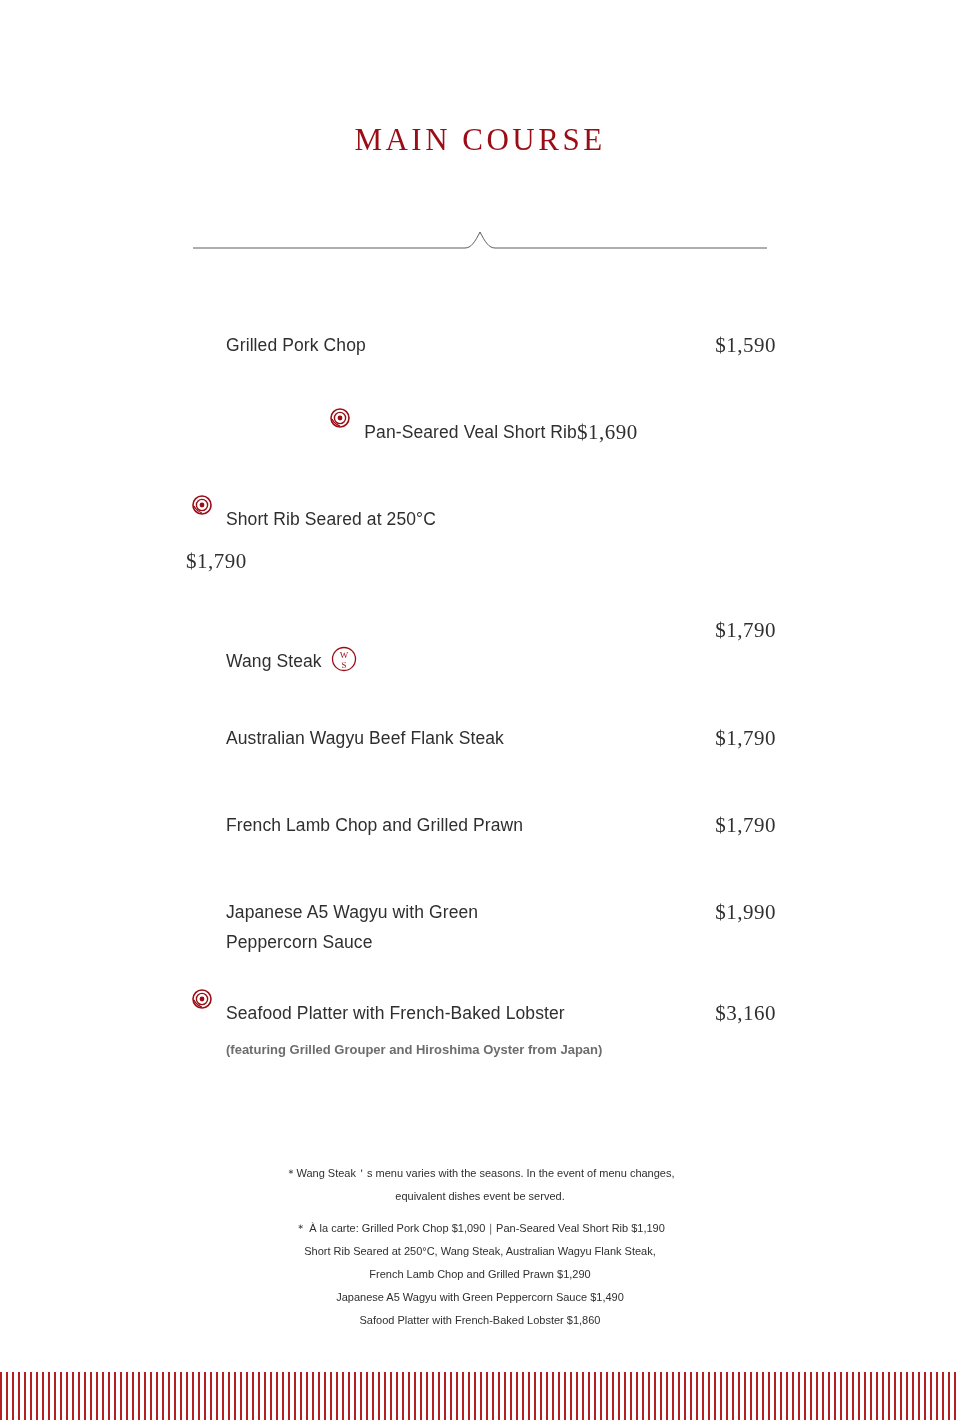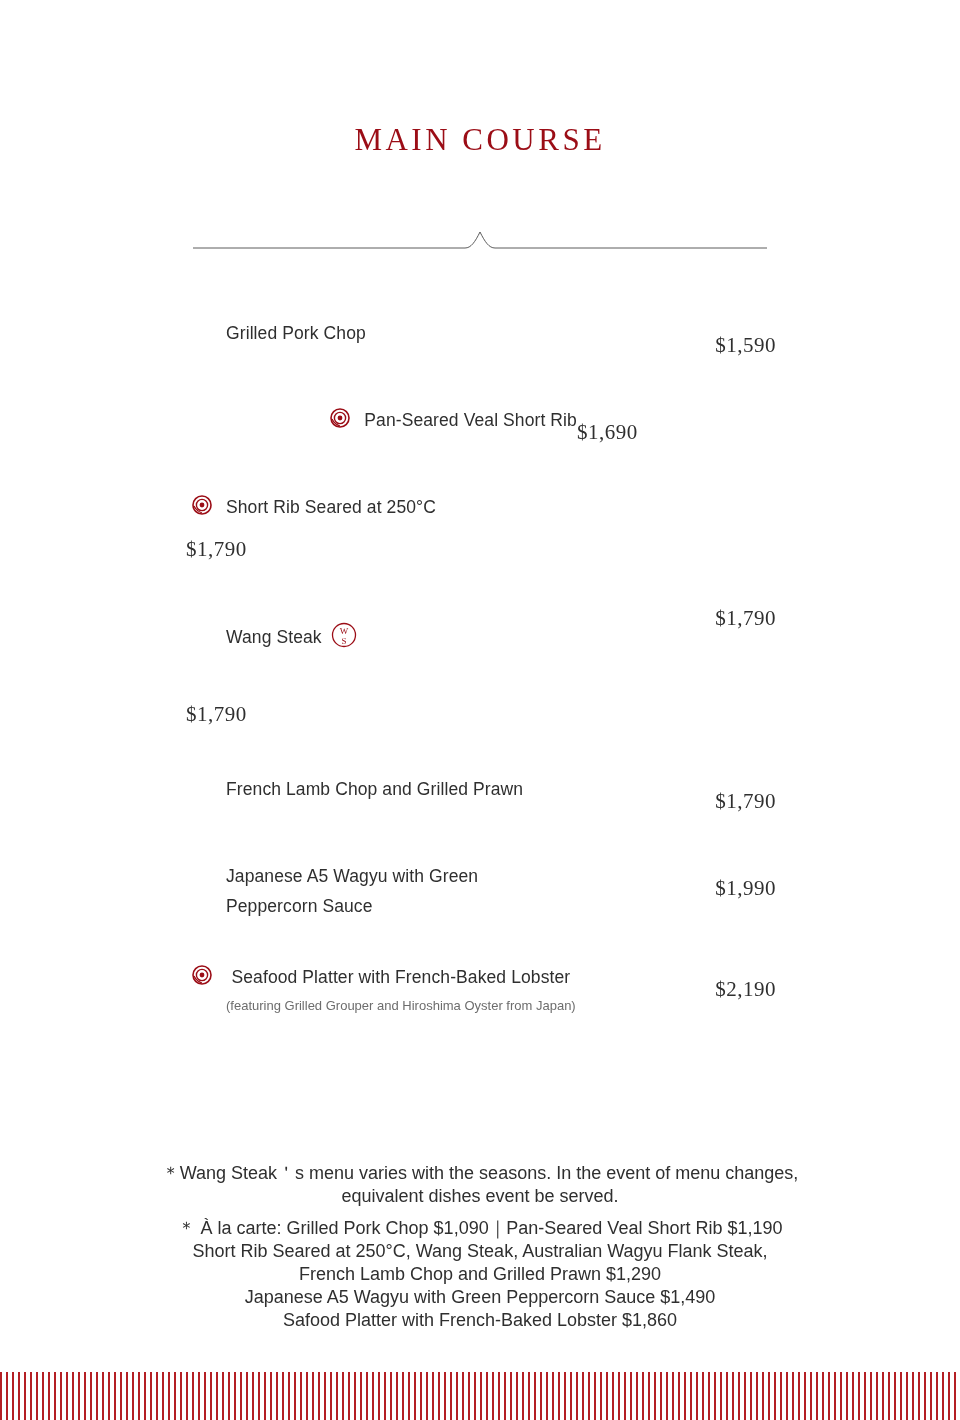--- a/index.html
+++ b/index.html
@@ -75,26 +75,28 @@
     width: 24px;
     height: 24px;
   }
   .dish-name {
     font-size: 17.5px;
     color: #2f2f2f;
     line-height: 30px;
     font-weight: 400;
     letter-spacing: 0.1px;
     white-space: pre-line;
+    margin-top: 12px;
   }
   .dish-note {
     font-size: 13px;
     color: #6d6d6d;
     line-height: 22px;
-    margin-top: 3px;
+    margin-top: 11px;
+    font-weight: bold;
   }
   .price {
     font-family: "Liberation Serif", serif;
     font-size: 21px;
     color: #2f2f2f;
     letter-spacing: 0.5px;
     white-space: nowrap;
     padding-top: 2px;
     margin-top: 13px;
   }
@@ -106,21 +108,21 @@
 
   
   .notes {
     position: absolute;
     top: 1162px;
     left: 0;
     width: 960px;
     text-align: center;
   }
   .note-line {
-    font-size: 18px;
+    font-size: 11px;
     color: #2f2f2f;
     line-height: 23px;
   }
   .notes-block-2 {
     margin-top: 9px;
   }
 
   
   .stripes {
     position: absolute;
@@ -202,20 +204,25 @@
                   <text x="14" y="13" font-family="Liberation Serif, serif" font-size="9" fill="#9b0d16" text-anchor="middle">W</text>
                   <text x="14" y="23" font-family="Liberation Serif, serif" font-size="9" fill="#9b0d16" text-anchor="middle">S</text>
                 </svg></span>
           </div>
         </div>
       </div>
       <div class="price">$1,790</div>
     </div>
 
     <div class="menu-row" style="min-height:58px;">
+      <div class="row-left">
+        <div>
+          <div class="dish-name">Australian Wagyu Beef Flank Steak</div>
+        </div>
+      </div>
       <div class="price">$1,790</div>
     </div>
 
     <div class="menu-row" style="min-height:58px;">
       <div class="row-left">
         <div>
           <div class="dish-name">French Lamb Chop and Grilled Prawn</div>
         </div>
       </div>
       <div class="price">$1,790</div>
@@ -225,35 +232,35 @@
       <div class="row-left">
         <div>
           <div class="dish-name">Japanese A5 Wagyu with Green
 Peppercorn Sauce</div>
         </div>
       </div>
       <div class="price">$1,990</div>
     </div>
 
     <div class="menu-row" style="min-height:58px;">
-      <div class="row-left" style="max-width:500px;text-align:center;">
+      <div class="row-left" style="max-width:500px;">
         <span class="rose">
           <svg width="24" height="24" viewBox="0 0 24 24" xmlns="http://www.w3.org/2000/svg">
             <circle cx="12" cy="12" r="9" fill="none" stroke="#9b0d16" stroke-width="1.6"></circle>
             <circle cx="12" cy="12" r="5.6" fill="none" stroke="#9b0d16" stroke-width="1.4"></circle>
             <circle cx="12" cy="12" r="2.4" fill="#9b0d16"></circle>
             <path d="M4 13 C6 17 9 19 12 20" fill="none" stroke="#9b0d16" stroke-width="1.3"></path>
           </svg>
         </span>
         <div>
           <div class="dish-name">Seafood Platter with French-Baked Lobster</div>
           <div class="dish-note">(featuring Grilled Grouper and Hiroshima Oyster from Japan)</div>
         </div>
       </div>
-      <div class="price">$2,190</div>
+      <div class="price">$3,160</div>
     </div>
 
   </div>
 
   <div class="notes">
     <div class="notes-block-1">
       <div class="note-line">＊Wang Steak＇s menu varies with the seasons. In the event of menu changes,</div>
       <div class="note-line">equivalent dishes event be served.</div>
     </div>
     <div class="notes-block-2">

